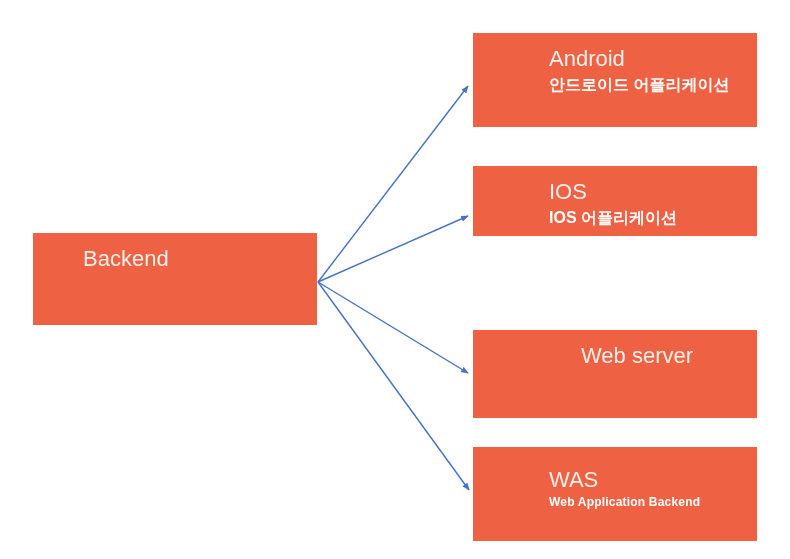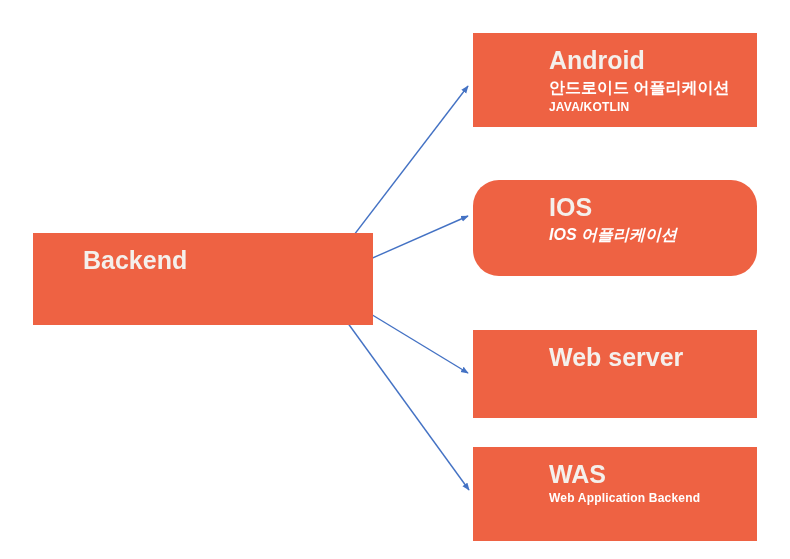--- a/index.html
+++ b/index.html
@@ -17,22 +17,22 @@
     background: #ffffff;
     overflow: hidden;
   }
   .node {
     position: absolute;
     box-sizing: border-box;
     background: var(--fill, #EE6243);
     padding-top: 12px;
   }
   .node-title {
-    font-size: 25px;
-    font-weight: 700;
+    font-size: 22px;
+    font-weight: 400;
     color: #F4F0EC;
     line-height: 1.25;
     white-space: nowrap;
   }
   .node-sub {
     font-size: 16px;
     font-weight: 700;
     color: #FFFFFF;
     line-height: 1.45;
     white-space: nowrap;
@@ -63,47 +63,46 @@
       <marker id="ah" viewBox="0 0 10 10" refX="9" refY="5" markerWidth="5.5" markerHeight="5.5" orient="auto-start-reverse">
         <path d="M 0 1 L 10 5 L 0 9 z" fill="#4472C4"></path>
       </marker>
     </defs>
     <line x1="318" y1="282" x2="468" y2="86" stroke="#4472C4" stroke-width="1.4" marker-end="url(#ah)"></line>
     <line x1="318" y1="282" x2="468" y2="216" stroke="#4472C4" stroke-width="1.4" marker-end="url(#ah)"></line>
     <line x1="318" y1="282" x2="468" y2="373" stroke="#4472C4" stroke-width="1.4" marker-end="url(#ah)"></line>
     <line x1="318" y1="282" x2="469" y2="490" stroke="#4472C4" stroke-width="1.4" marker-end="url(#ah)"></line>
   </svg>
 
-  <div class="node" style="left: 33px; top: 233px; width: 340px; height: 92px; --fill: #EE6243;">
+  <div class="node" style="left: 33px; top: 233px; width: 284px; height: 92px; --fill: #EE6243;">
     <div class="txtwrap" style="padding-left:50px;">
       <div class="node-title" style="color: rgb(244, 240, 236);">Backend</div>
     </div>
   </div>
 
   <div class="node" style="left: 473px; top: 33px; width: 284px; height: 94px; --fill: #EE6243;">
     <div class="txtwrap" style="padding-left:76px;">
       <div class="node-title" style="color: rgb(244, 240, 236);">Android</div>
       <div class="node-sub" style="color: rgb(255, 255, 255);">안드로이드 어플리케이션</div>
-      <div class="node-sub latin" style="color: rgb(255, 255, 255);">JAVA/KOTLIN</div>
     </div>
   </div>
 
-  <div class="node" style="left: 473px; top: 180px; width: 284px; height: 96px; border-radius: 26px; --fill: #EE6243;">
+  <div class="node" style="left: 473px; top: 166px; width: 284px; height: 70px; --fill: #EE6243;">
     <div class="txtwrap" style="padding-left:76px;">
       <div class="node-title" style="color: rgb(244, 240, 236);">IOS</div>
-      <div class="node-sub" style="color: rgb(255, 255, 255); font-style: italic;">IOS 어플리케이션</div>
+      <div class="node-sub" style="color: rgb(255, 255, 255);">IOS 어플리케이션</div>
     </div>
   </div>
 
   <div class="node" style="left: 473px; top: 330px; width: 284px; height: 88px; --fill: #EE6243;">
-    <div class="txtwrap" style="padding-left:76px;">
+    <div class="txtwrap" style="padding-left:108px;">
       <div class="node-title" style="color: rgb(244, 240, 236);">Web server</div>
     </div>
   </div>
 
   <div class="node" style="left: 473px; top: 447px; width: 284px; height: 94px; --fill: #EE6243;">
     <div class="txtwrap" style="padding-left:76px;">
-      <div class="node-title" style="color: rgb(244, 240, 236);">WAS</div>
+      <div class="node-title" style="color: rgb(244, 240, 236); margin-top: 7px;">WAS</div>
       <div class="node-sub latin" style="color: rgb(255, 255, 255);">Web Application Backend</div>
     </div>
   </div>
 
 </div>
 
 </body></html>

